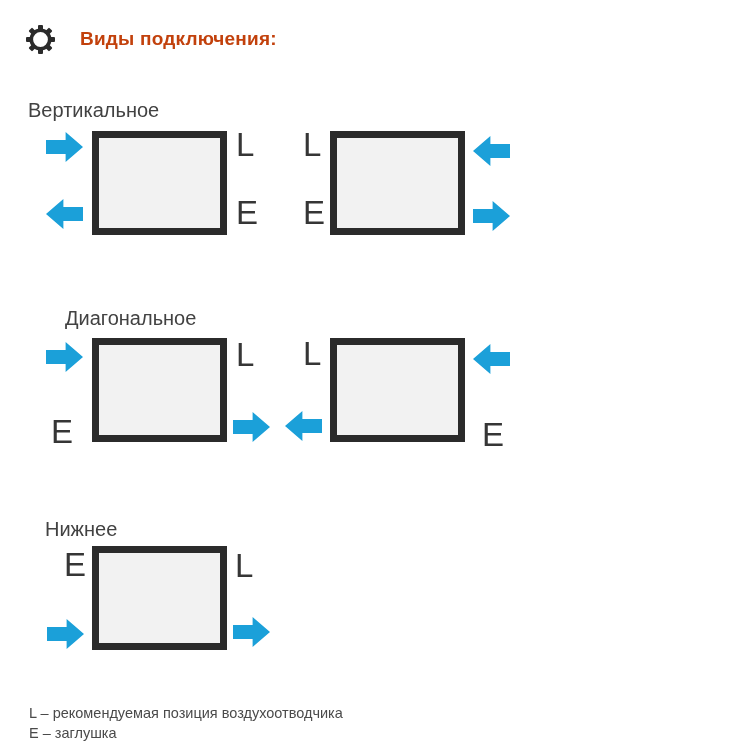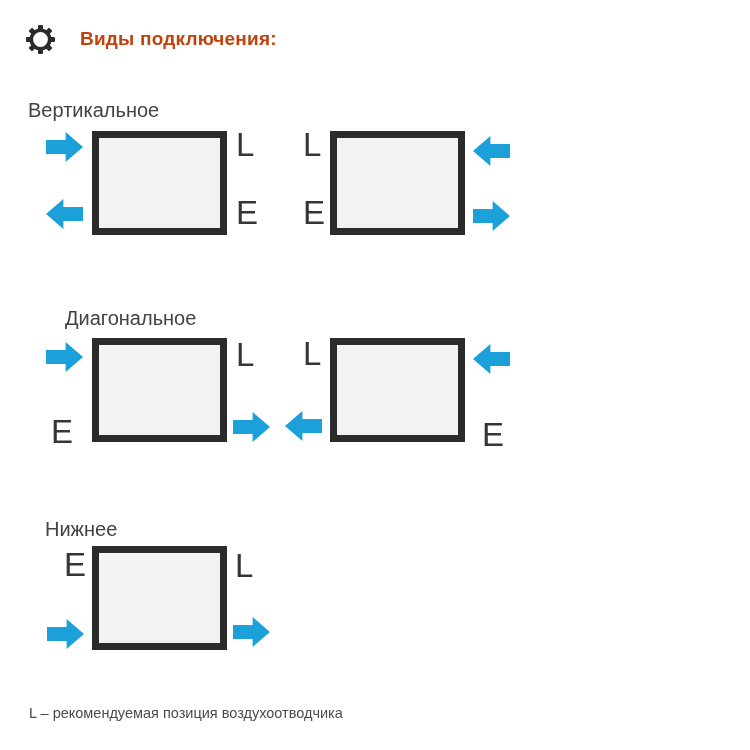--- a/index.html
+++ b/index.html
@@ -104,13 +104,14 @@
 <div class="abs section-title" style="left:45px; top:519px;">Нижнее</div>
 
 <div class="abs port" style="left:64px; top:548px;">E</div>
 <div class="abs radiator" style="left:92px; top:546px;"></div>
 <div class="abs port" style="left:235px; top:549px;">L</div>
 <div class="abs arrow right" style="left:47px; top:619px;"></div>
 <div class="abs arrow right" style="left:233px; top:617px;"></div>
 
 <div class="abs legend" style="left:29px; top:691px;margin-top:12px;">
   <div>L – рекомендуемая позиция воздухоотводчика</div>
+  <div>E – заглушка</div>
 </div>
 
 </body></html>

